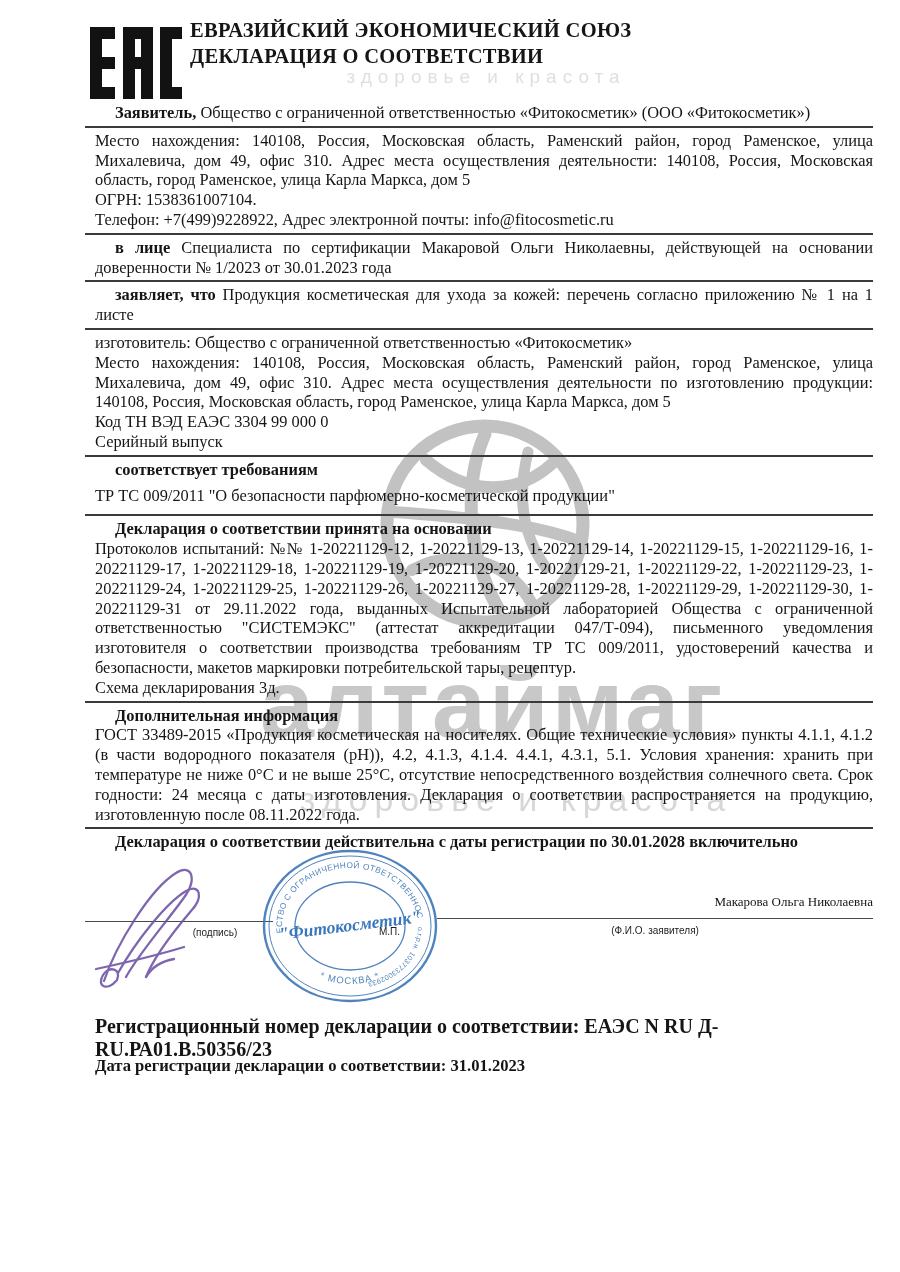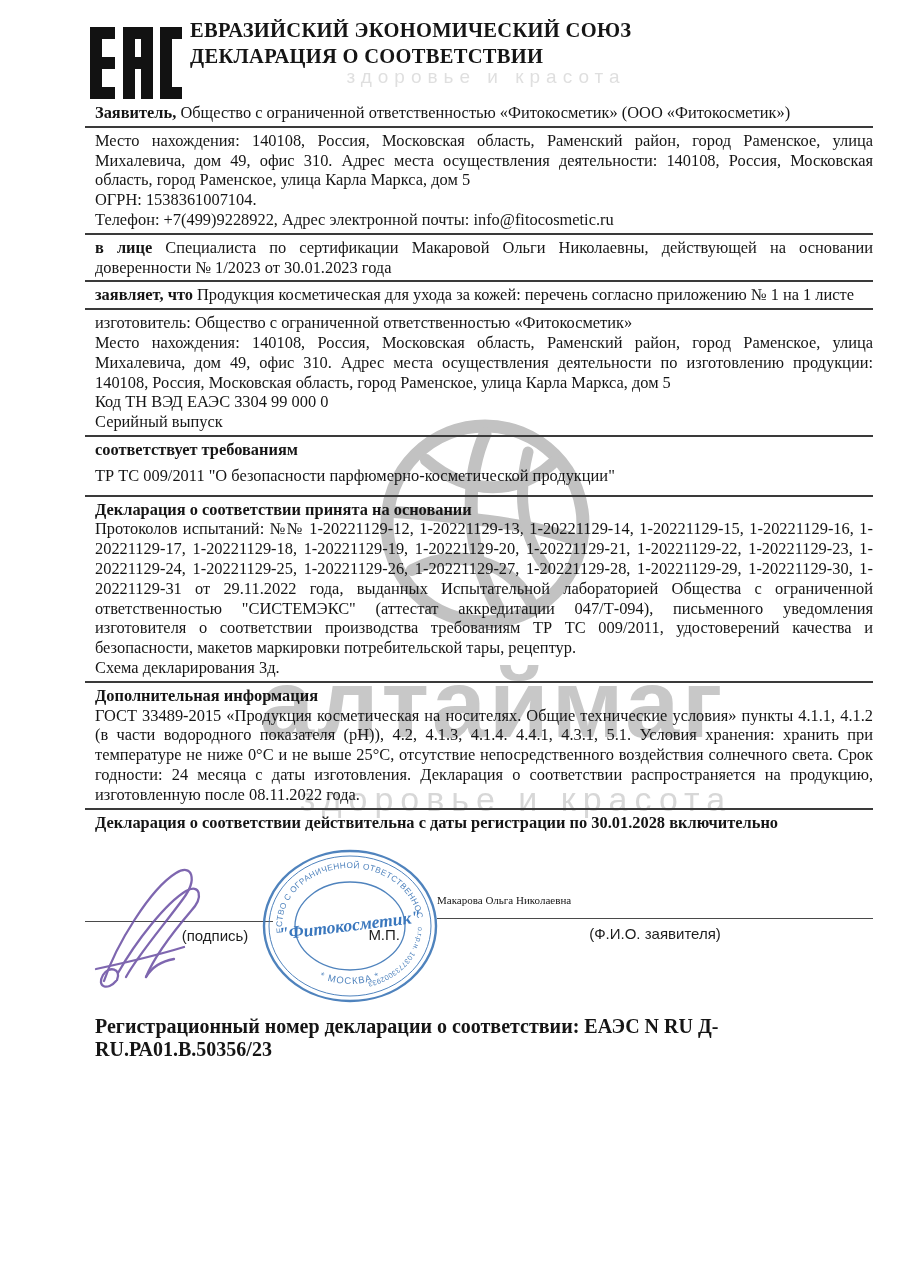--- a/index.html
+++ b/index.html
@@ -25,37 +25,37 @@
     text-align:left;font-weight:bold;font-size:20.5px;line-height:26px;
     letter-spacing:0.3px;
   }
   
   .content{
     position:absolute;left:85px;top:103px;width:788px;
     font-size:16.4px;line-height:19.8px;z-index:2;
   }
   .para{margin:0;padding:0 0 0 10px;}
   .just{text-align:justify;}
-  .b{font-weight:bold;}
+  .b{font-weight:bold;margin-left:20px;}
   .rule{border-top:2px solid #3a3a3a;margin:3px 0;height:0;}
   .sp6{height:6px;}
   
   .sigline{position:absolute;border-top:1.6px solid #4a4a4a;height:0;z-index:3;}
   .sig-left-line{left:85px;top:921px;width:188px;}
   .sig-right-line{left:437px;top:918px;width:436px;}
   .small-label{
     position:absolute;font-family:"Liberation Sans", sans-serif;
-    font-size:15px;color:#1d1d1d;z-index:4;
+    font-size:10px;color:#1d1d1d;z-index:4;
   }
   .podpis{left:120px;top:927px;width:190px;text-align:center;}
   .mp{left:300px;top:926px;width:100px;text-align:right;}
   .fio{left:437px;top:925px;width:436px;text-align:center;}
   .fio-name{
-    position:absolute;left:437px;top:894px;width:436px;text-align:left;
-    font-size:11px;z-index:3;
+    position:absolute;left:437px;top:894px;width:436px;text-align:right;
+    font-size:13px;z-index:3;
   }
   .signature-svg{position:absolute;left:86px;top:853px;z-index:4;}
   .stamp-svg{position:absolute;left:260px;top:848px;z-index:5;opacity:0.92;}
   
   .reg-number{position:absolute;left:95px;top:995px;width:778px;font-weight:bold;font-size:20px;z-index:2;}
   .reg-date{position:absolute;left:95px;top:1039px;width:778px;font-weight:bold;font-size:16.6px;z-index:2;}
 </style>
 </head>
 <body>
 
@@ -156,14 +156,15 @@
     </g>
     <text x="90" y="83" transform="rotate(-7 90 78)" text-anchor="middle" font-family="Liberation Serif, serif" font-weight="bold" font-style="italic" font-size="17.5" fill="#2a6cb8">"Фитокосметик"</text>
   </svg>
   <div class="small-label mp">М.П.</div>
 
   <div class="fio-name">Макарова Ольга Николаевна</div>
   <div class="sigline sig-right-line"></div>
   <div class="small-label fio">(Ф.И.О. заявителя)</div>
 
   <p class="reg-number">Регистрационный номер декларации о соответствии: ЕАЭС N RU Д-RU.РА01.В.50356/23</p>
+  <p class="reg-date">Дата регистрации декларации о соответствии: 31.01.2023</p>
 
 </div>
 
 </body></html>

